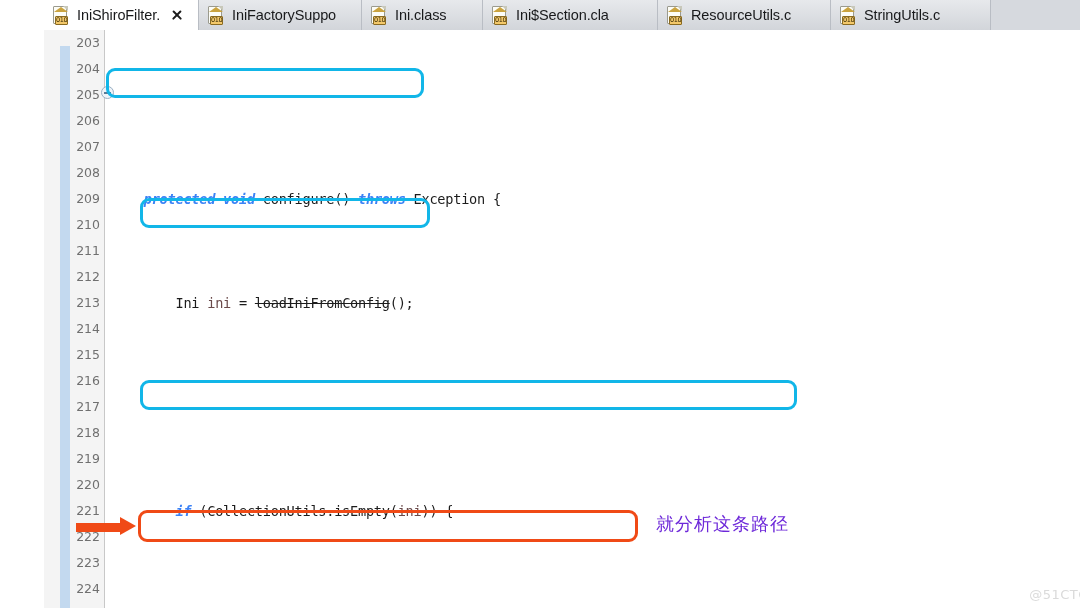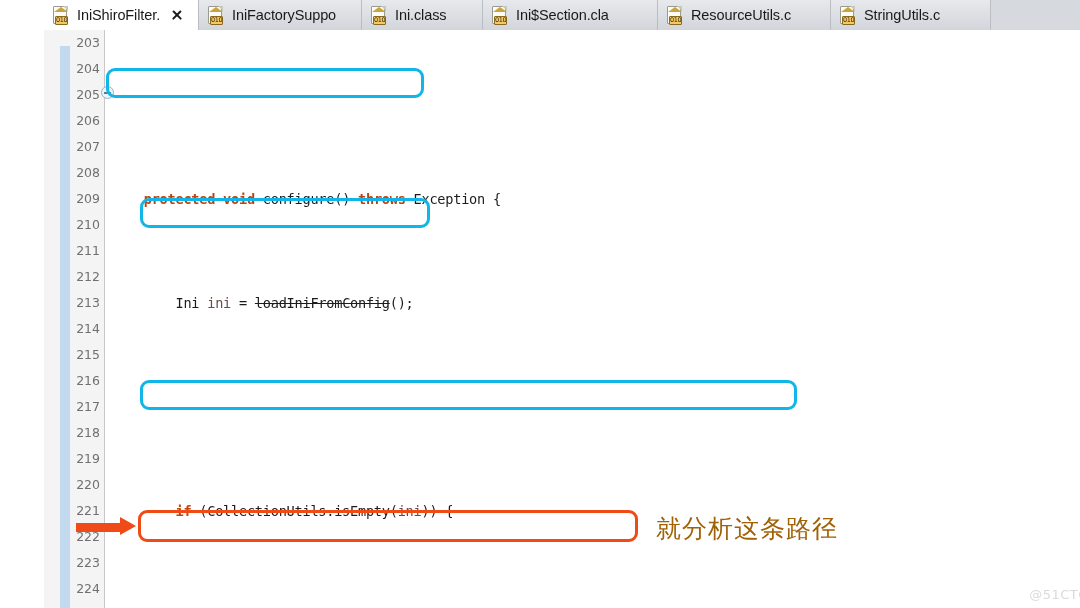--- a/index.html
+++ b/index.html
@@ -106,21 +106,21 @@
   .code{
     position:absolute;left:68px;top:0;right:0;height:578px;
     font-family:"DejaVu Sans Mono",monospace;
     font-size:13.6px;line-height:26px;
     white-space:pre;
     color:#1c1c1c;
     letter-spacing:-0.25px;
   }
   .code .row{height:26px;}
 
-  .kw{color:#c2410c;font-weight:bold;}
+  .kw{color:#3b82f6;font-weight:bold;font-style:italic;}
   .str{color:#2a1fe0;}
   .ital{}
   .id{color:#1c1c1c;}
   .fld{color:#6a4a4a;}
   .st{text-decoration:line-through;text-decoration-thickness:1.2px;}
 
   
   .cyanbox{
     position:absolute;border:3px solid #11b6e8;border-radius:9px;
     box-sizing:border-box;pointer-events:none;z-index:8;
@@ -135,23 +135,23 @@
   .arrow .shaft{
     position:absolute;left:0;top:6px;width:48px;height:9px;background:#f04a16;
   }
   .arrow .head{
     position:absolute;left:44px;top:0;width:0;height:0;
     border-top:9px solid transparent;border-bottom:9px solid transparent;
     border-left:16px solid #f04a16;
   }
   .cnnote{
     position:absolute;z-index:10;
-    color:#a16207;
-    font-family:"DejaVu Sans",sans-serif;
-    font-size:25px;font-weight:500;letter-spacing:1px;
+    color:#6d28d9;
+    font-family:"DejaVu Sans",sans-serif;
+    font-size:18px;font-weight:500;letter-spacing:1px;
     white-space:nowrap;
     text-align:right;
   }
 
   
   .watermark{
     position:absolute;right:8px;bottom:4px;z-index:11;
     text-align:right;opacity:.62;
   }
   .wmrow{display:flex;align-items:center;justify-content:flex-end;gap:5px;}

